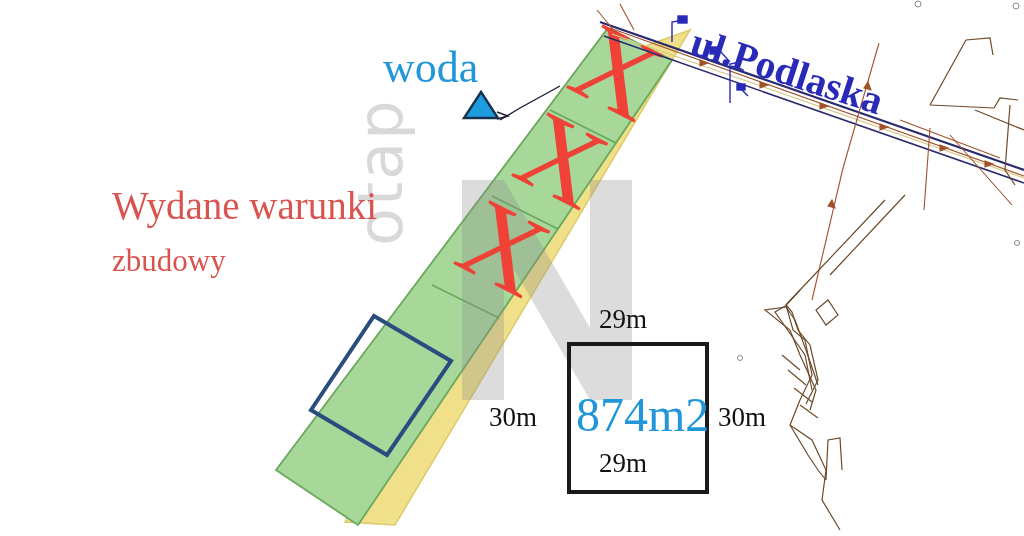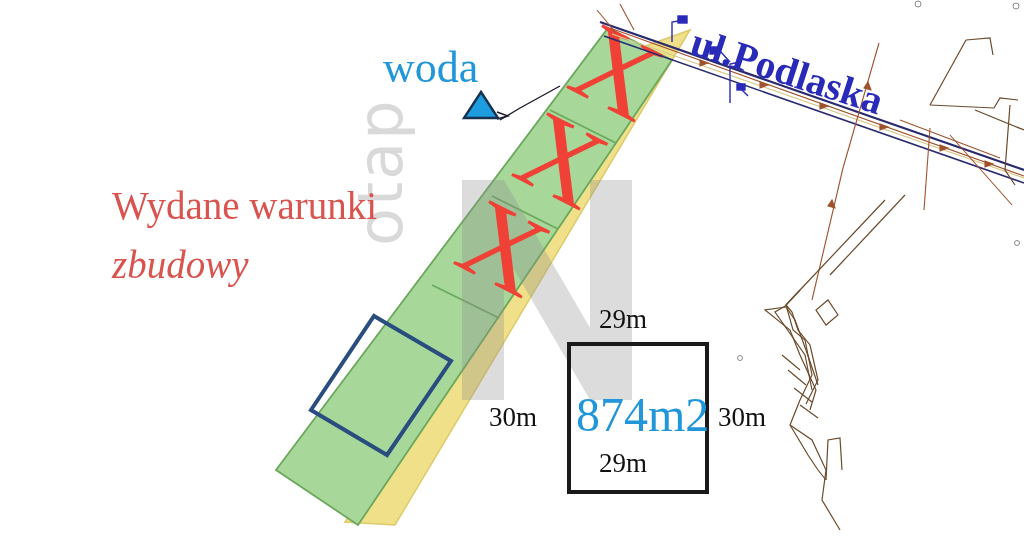--- a/index.html
+++ b/index.html
@@ -39,23 +39,22 @@
   }
   #label-warunki-1 {
     left: 112px;
     top: 186px;
     font-size: 39px;
     color: #d9534f;
   }
   #label-warunki-2 {
     left: 112px;
     top: 245px;
-    font-size: 39px;
+    font-size: 31px;
     color: #d9534f;
-    font-style: italic;
   }
   #label-street {
     position: absolute;
     left: 700px;
     top: 18px;
     font-size: 40px;
     font-weight: bold;
     color: #2a2ab8;
     transform: rotate(18deg);
     transform-origin: left top;

